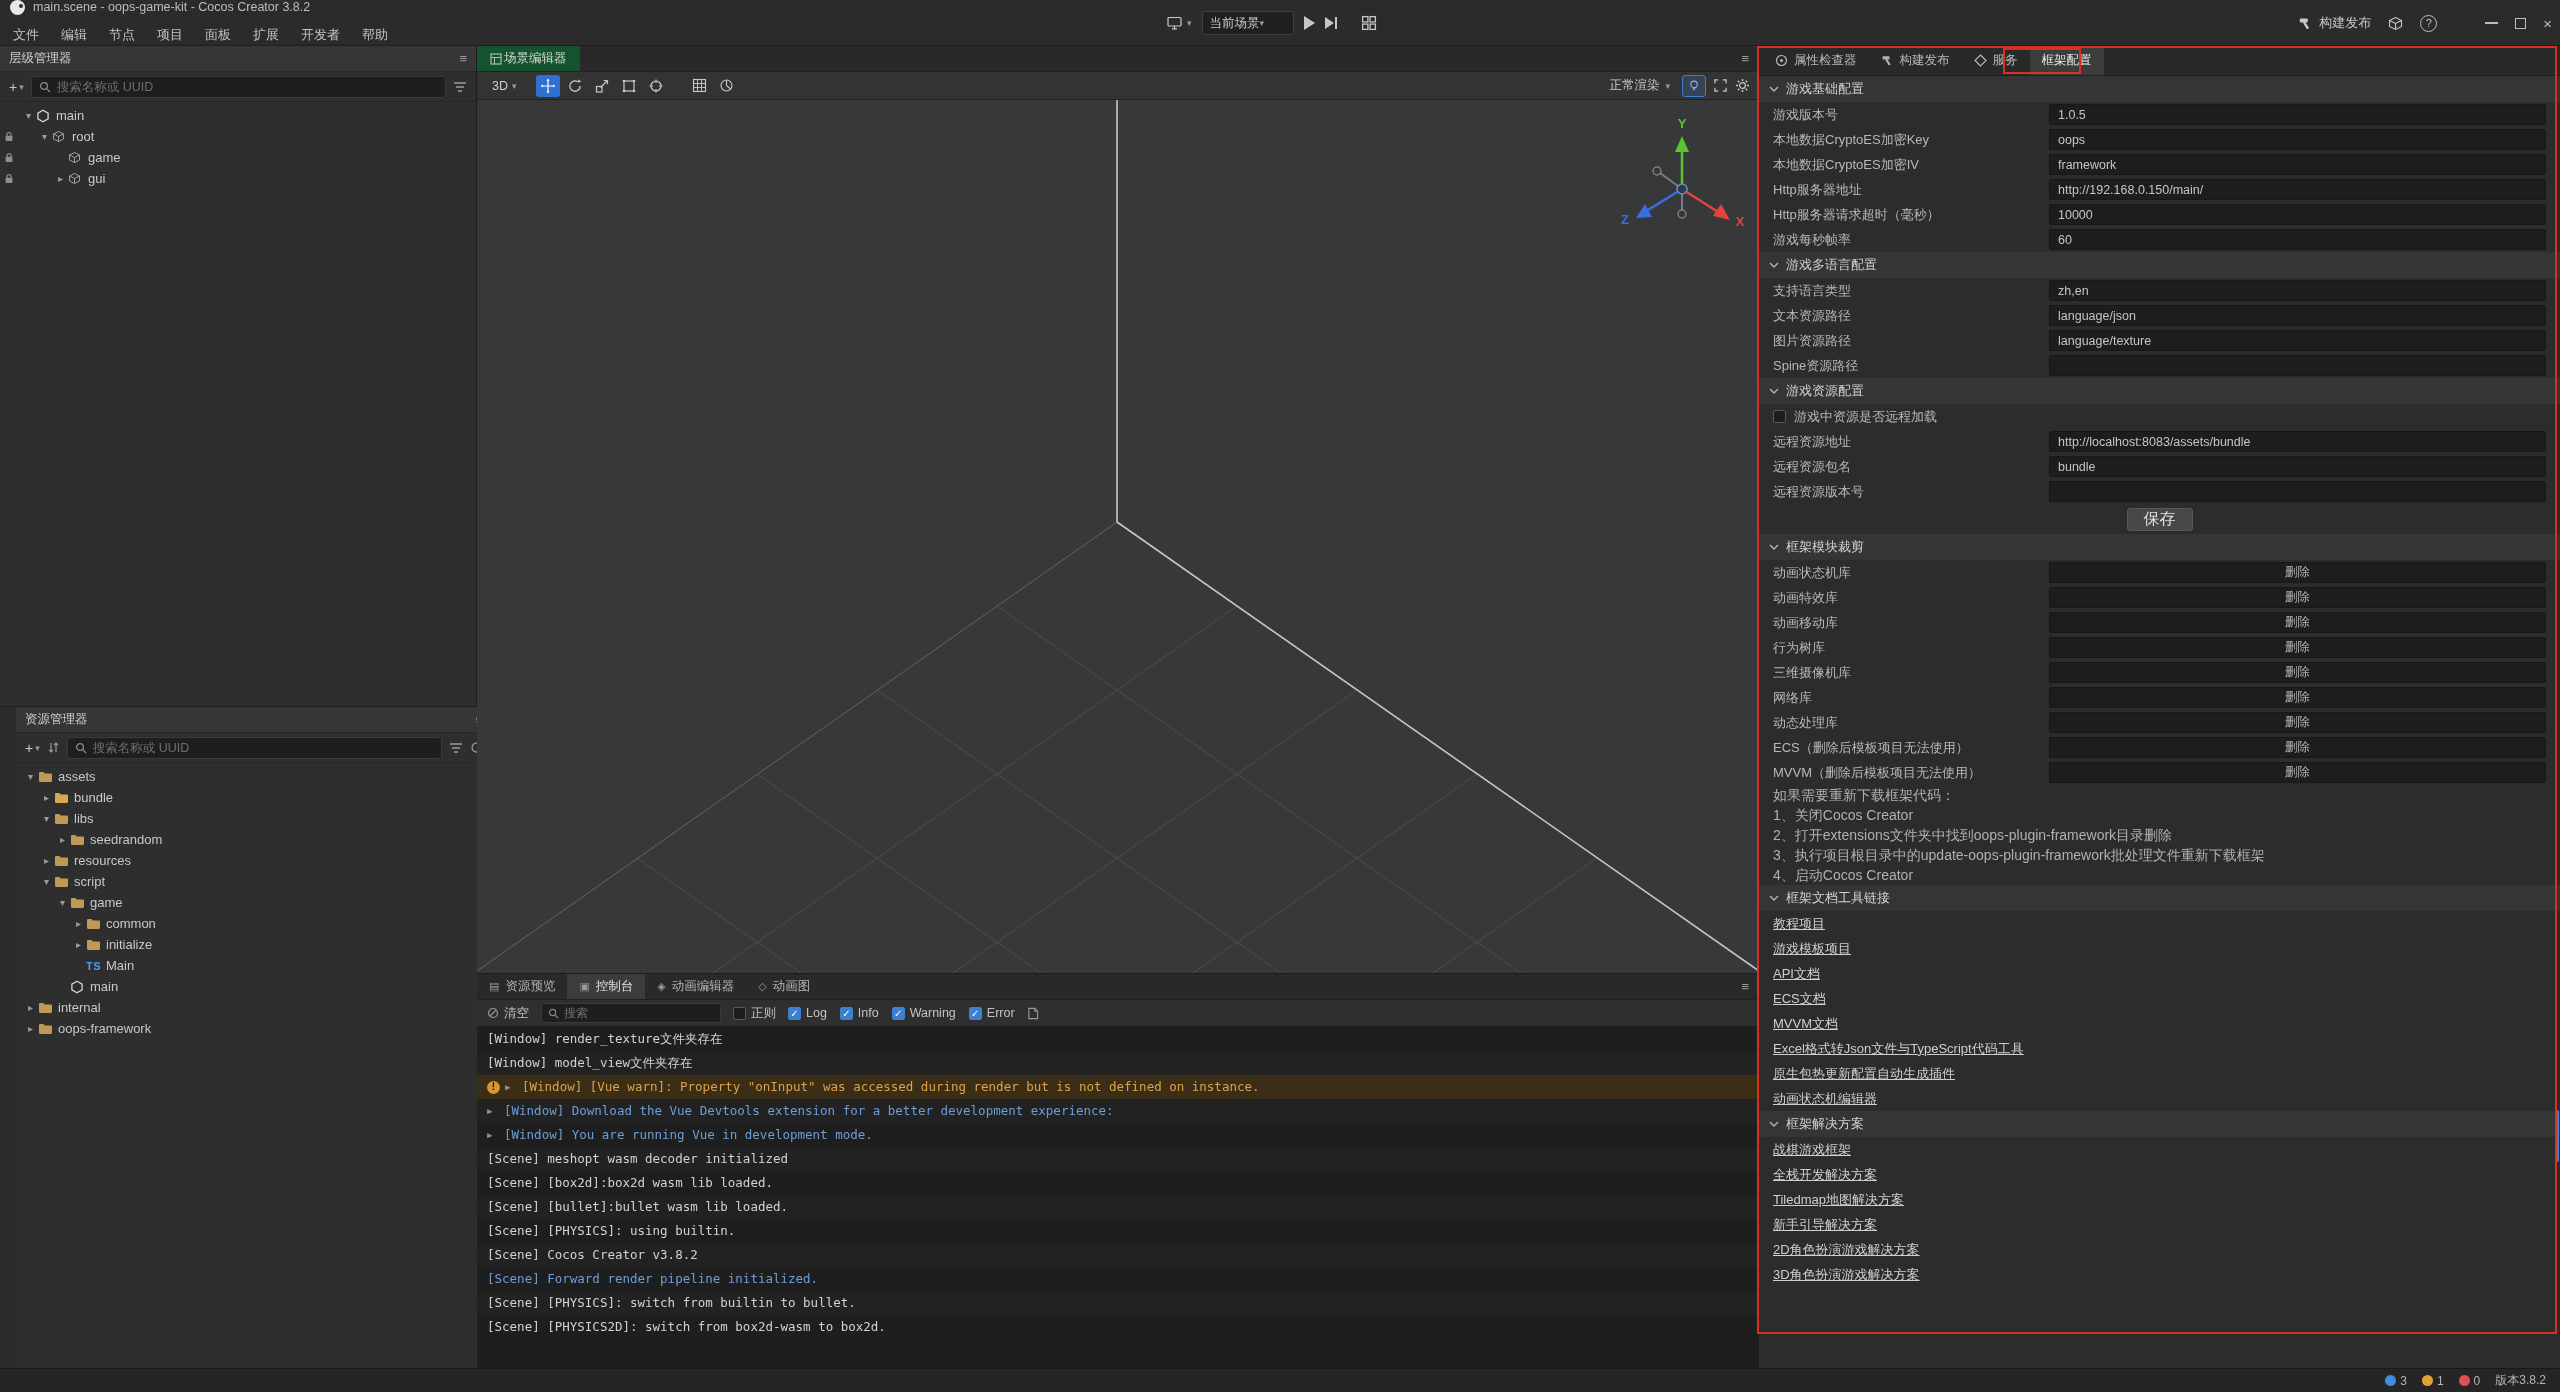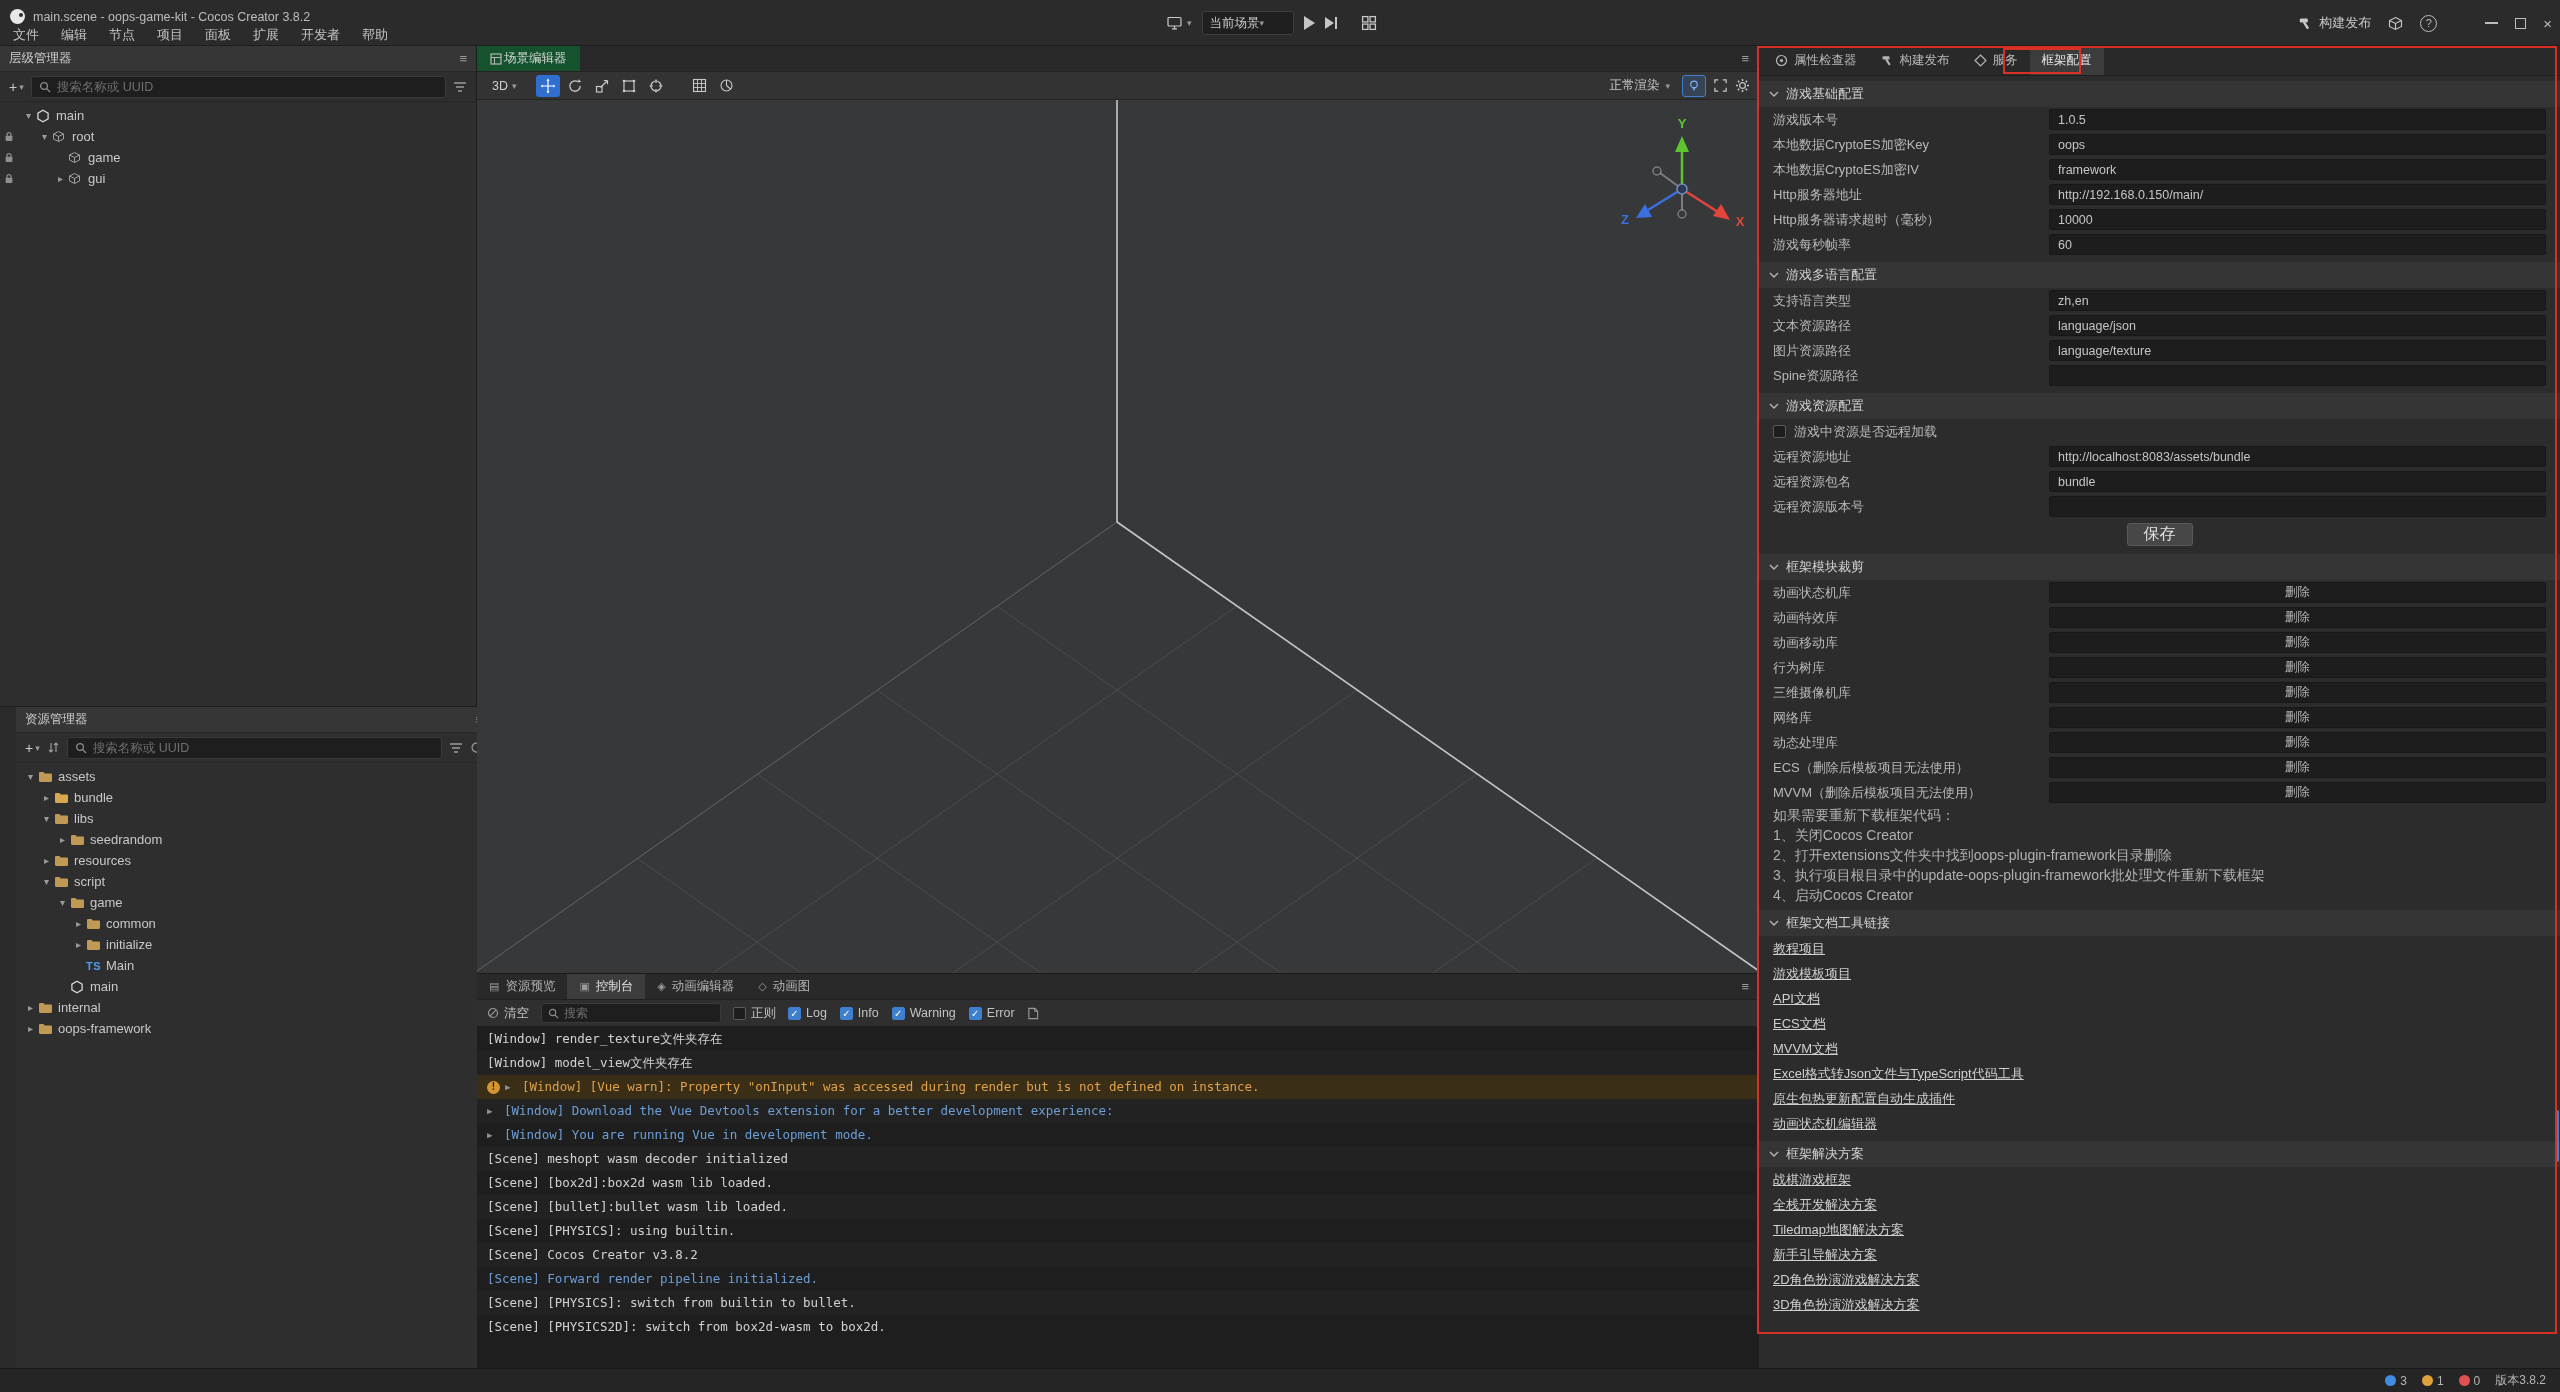--- a/index.html
+++ b/index.html
@@ -7,21 +7,21 @@
   #app {
     position:relative; width:2560px; height:1392px; overflow:hidden;
     background:#2b2b2b; color:#c8c8c8;
     font-family:"Liberation Sans", sans-serif; font-size:13px;
     -webkit-font-smoothing:antialiased;
   }
   svg { display:block; }
 
   
   .header { position:absolute; left:0; top:0; width:2560px; height:46px; background:#2b2b2b; border-bottom:1px solid #1e1e1e; }
-  .titlebar { height:24px; display:flex; align-items:flex-end; padding-left:10px; gap:8px; }
+  .titlebar { height:24px; display:flex; align-items:flex-start; padding-left:10px; gap:8px; }
   .app-logo { width:15px; height:15px; border-radius:50%; background:#e8e8e8; position:relative; }
   .app-logo::after { content:""; position:absolute; right:2px; top:4px; width:4px; height:4px; border-radius:50%; background:#2b2b2b; }
   .window-title { font-size:12.5px; color:#bdbdbd; }
   .menubar { height:21px; display:flex; align-items:center; padding-left:2px; }
   .menu-item { padding:0 11px; color:#c2c2c2; font-size:13px; cursor:default; }
   .header-center { position:absolute; left:1166px; top:0; height:46px; display:flex; align-items:center; gap:10px; }
   .hc-btn { display:flex; align-items:center; gap:4px; color:#c9c9c9; }
   .select-box { display:flex; align-items:center; width:92px; height:24px; background:#1f1f1f; border:1px solid #3e3e3e; border-radius:3px; padding:0 7px; font-size:12.5px; color:#c9c9c9; }
   .caret { font-size:9px; color:#9a9a9a; }
   .play-tri { width:0; height:0; border-left:11px solid #c6c6c6; border-top:7px solid transparent; border-bottom:7px solid transparent; }
@@ -90,21 +90,21 @@
   .console-row.info { color:#6d9ed6; }
   .console-row .exp { color:#8f8f8f; font-size:9px; width:12px; flex:none; }
   .warn-badge { width:13px; height:13px; border-radius:50%; background:#d79433; color:#1e1e1e; font-size:10px; font-weight:bold; display:flex; align-items:center; justify-content:center; flex:none; font-family:"Liberation Sans",sans-serif; }
 
   
   .inspector-panel { position:absolute; left:1759px; top:46px; width:801px; height:1322px; background:#2c2c2c; }
   .insp-tabbar { height:30px; background:#292929; border-bottom:1px solid #1f1f1f; display:flex; align-items:stretch; padding-left:4px; }
   .insp-tab { display:flex; align-items:center; gap:6px; padding:0 12px; color:#b8b8b8; font-size:12.5px; }
   .insp-tab.active { background:#3c3c3c; color:#e8e8e8; }
   .insp-content { position:absolute; left:0; top:30px; width:801px; height:1292px; overflow:hidden; }
-  .section-head { height:26px; margin-top:5px; display:flex; align-items:center; gap:7px; padding:0 10px; background:#353535; color:#d2d2d2; font-size:13px; }
+  .section-head { height:26px; display:flex; align-items:center; gap:7px; padding:0 10px; background:#353535; color:#d2d2d2; font-size:13px; }
   .field-row { display:flex; align-items:center; height:25px; padding:0 14px; }
   .field-label { width:276px; flex:none; color:#b8b8b8; font-size:13px; overflow:hidden; white-space:nowrap; }
   .field-input { flex:1; height:21px; background:#1d1d1d; border:1px solid #171717; border-radius:2px; padding:0 8px; color:#c5c5c5; font-size:12.5px; font-family:"Liberation Sans",sans-serif; outline:none; }
   .module-btn { flex:1; height:21px; background:#1d1d1d; border:1px solid #171717; border-radius:2px; color:#b2b2b2; font-size:12.5px; display:flex; align-items:center; justify-content:center; }
   .check-row { display:flex; align-items:center; gap:8px; height:25px; padding:0 14px; color:#b8b8b8; font-size:13px; }
   .save-row { height:30px; display:flex; align-items:center; justify-content:center; }
   .save-btn { width:66px; height:23px; background:#474747; border:1px solid #585858; border-radius:3px; color:#e0e0e0; font-size:16px; display:flex; align-items:center; justify-content:center; }
   .note-row { height:20px; line-height:20px; padding:0 14px; color:#b0b0b0; font-size:14px; white-space:nowrap; }
   .link-row { height:25px; display:flex; align-items:center; padding:0 14px; }
   .doc-link { color:#cfcfcf; text-decoration:underline; font-size:13px; cursor:pointer; }

